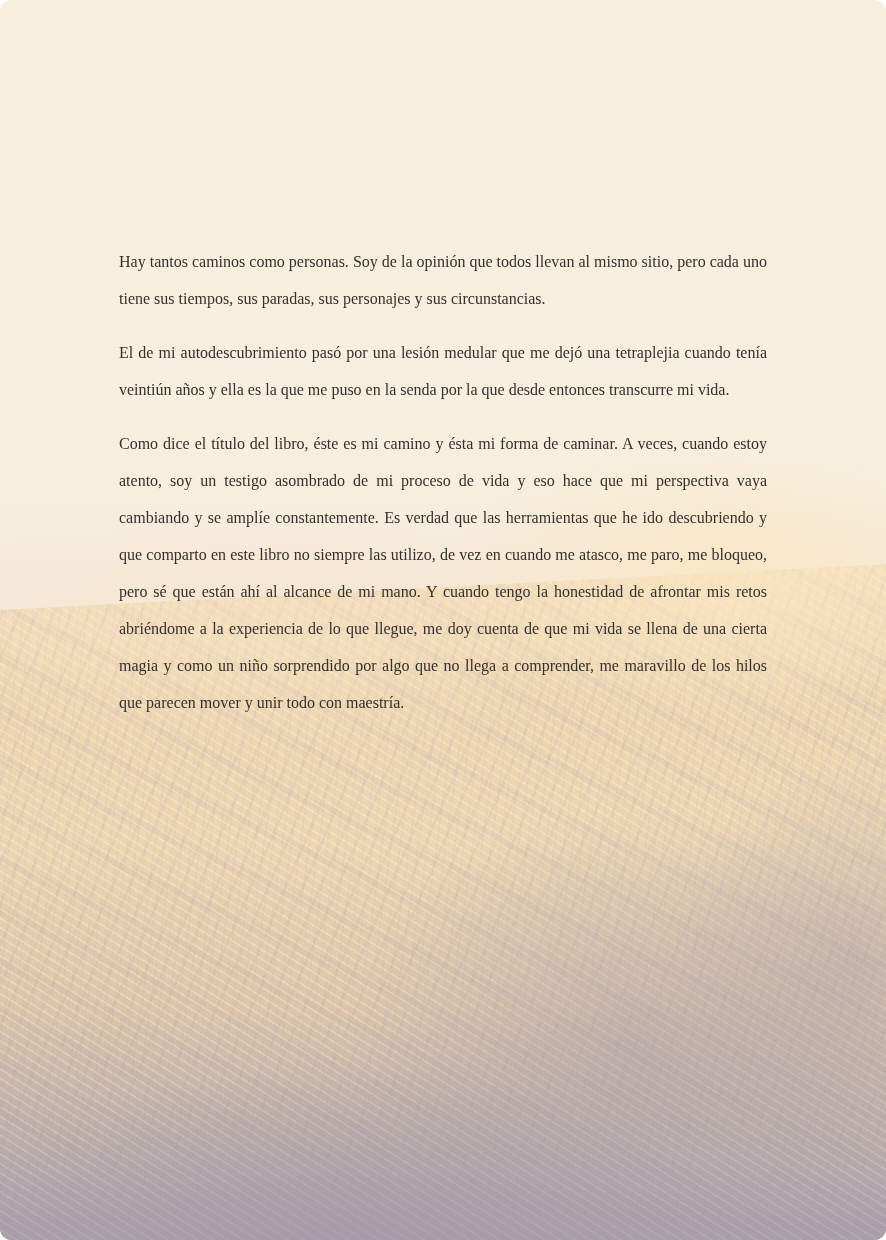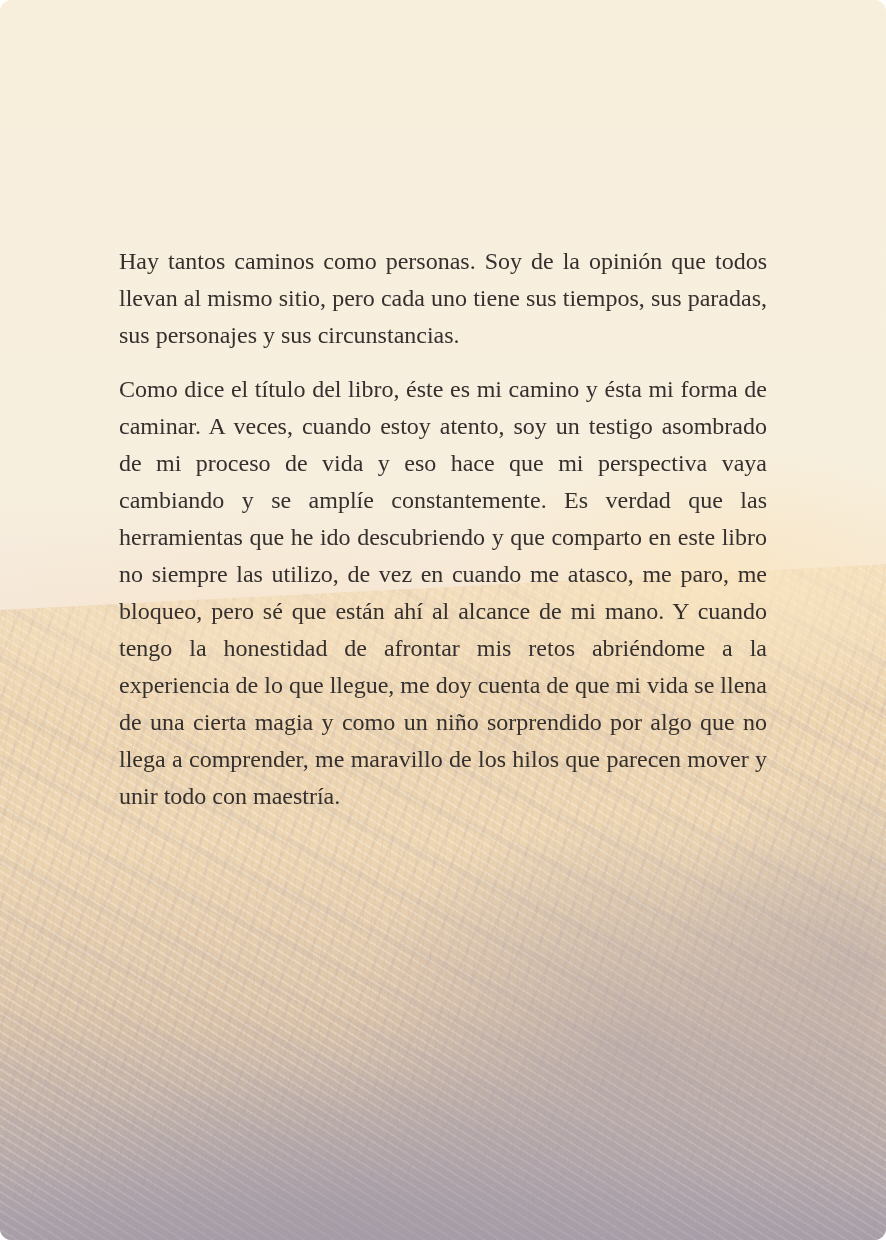--- a/index.html
+++ b/index.html
@@ -80,37 +80,38 @@
 
   
   .text-block {
     position: absolute;
     left: 119px;
     top: 243px;
     width: 648px;
   }
   .text-block p {
     margin: 0 0 17px 0;
-    font-size: 24px;
+    font-size: 16px;
     line-height: 37px;
     text-align: justify;
     color: var(--text-color, #35302d);
   }
   .text-block p:last-child { margin-bottom: 12px; }
 </style>
 </head>
 <body>
 
 <div class="page">
 
   <div class="layer sky"></div>
   <div class="layer field"></div>
   <div class="layer field-texture"></div>
   <div class="layer crest-glow"></div>
   <div class="layer path-haze"></div>
   <div class="layer wash"></div>
 
   <div class="text-block">
     <p>Hay tantos caminos como personas. Soy de la opinión que todos llevan al mismo sitio, pero cada uno tiene sus tiempos, sus paradas, sus personajes y sus circunstancias.</p>
+    <p>El de mi autodescubrimiento pasó por una lesión medular que me dejó una tetraplejia cuando tenía veintiún años y ella es la que me puso en la senda por la que desde entonces transcurre mi vida.</p>
     <p>Como dice el título del libro, éste es mi camino y ésta mi forma de caminar. A veces, cuando estoy atento, soy un testigo asombrado de mi proceso de vida y eso hace que mi perspectiva vaya cambiando y se amplíe constantemente. Es verdad que las herramientas que he ido descubriendo y que comparto en este libro no siempre las utilizo, de vez en cuando me atasco, me paro, me bloqueo, pero sé que están ahí al alcance de mi mano. Y cuando tengo la honestidad de afrontar mis retos abriéndome a la experiencia de lo que llegue, me doy cuenta de que mi vida se llena de una cierta magia y como un niño sorprendido por algo que no llega a comprender, me maravillo de los hilos que parecen mover y unir todo con maestría.</p>
   </div>
 
 </div>
 
 </body></html>

